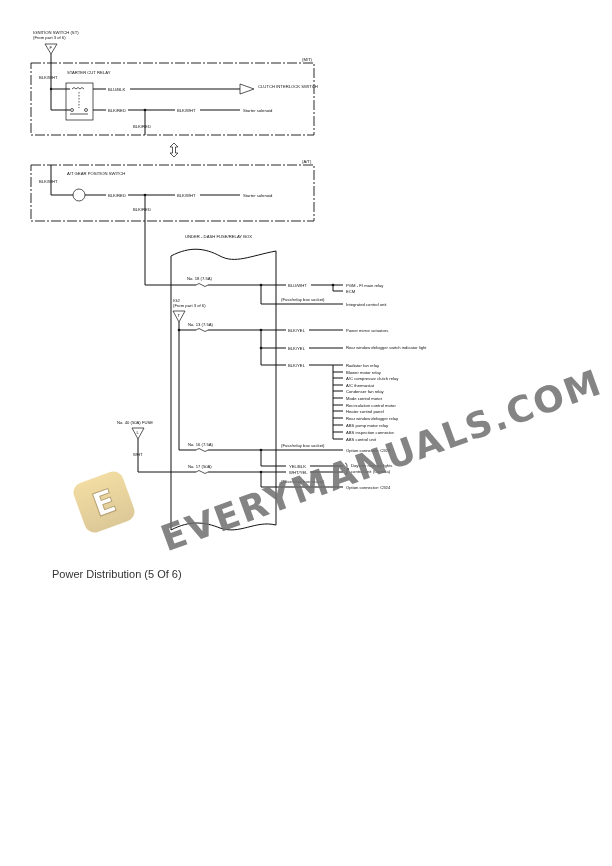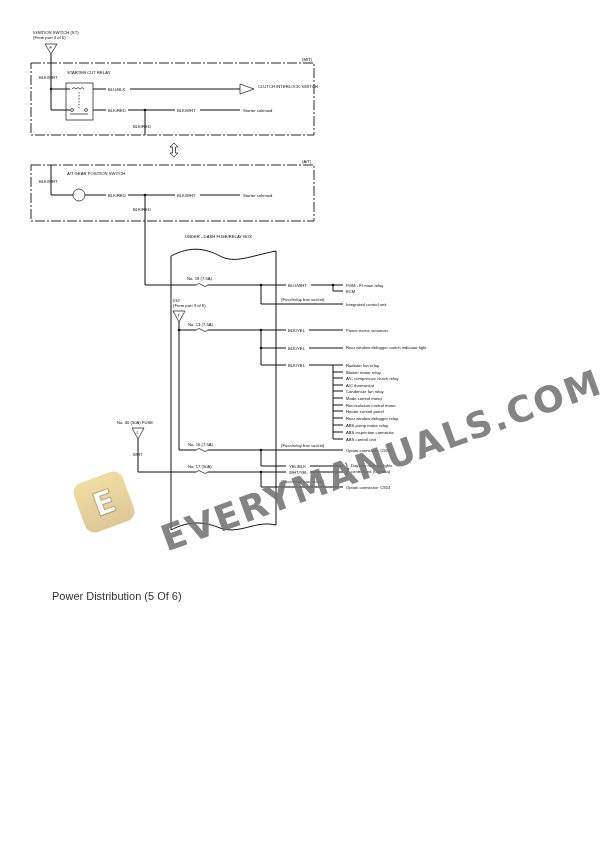--- a/index.html
+++ b/index.html
@@ -6,21 +6,21 @@
     body { width: 612px; height: 866px; position: relative; overflow: hidden;
            font-family: "Liberation Sans", sans-serif; }
     #diagram { position: absolute; left: 0; top: 0; width: 612px; height: 560px; }
     .lbl { font-family: "Liberation Sans", sans-serif; font-size: 4.2px; fill: #111; }
     .wire { stroke: #111; stroke-width: 1; fill: none; }
     .dash { stroke: #111; stroke-width: 0.9; fill: none; stroke-dasharray: 10 2 2 2; }
     .thin { stroke: #111; stroke-width: 0.7; fill: none; }
     .dot { fill: #111; }
     .wm-text { font-family: "DejaVu Sans", sans-serif; font-weight: bold; font-size: 36px;
                fill: #6e6e6e; fill-opacity: 0.85; letter-spacing: 2px; }
-    .caption { position: absolute; left: 29px; top: 590px; font-size: 11px; color: #333; padding-left: 23px; }
+    .caption { position: absolute; left: 29px; top: 568px; font-size: 11px; color: #333; padding-left: 23px; }
   </style>
 </head>
 <body>
 
 <svg id="diagram" viewBox="0 0 612 560" xmlns="http://www.w3.org/2000/svg">
 
   <text class="lbl" x="33" y="34">IGNITION SWITCH (ST)</text>
   <text class="lbl" x="33" y="39">(From part 3 of 6)</text>
   <polygon points="45,44 57,44 51,54" class="thin"></polygon>
   <text class="lbl" x="49.5" y="49">F</text>

